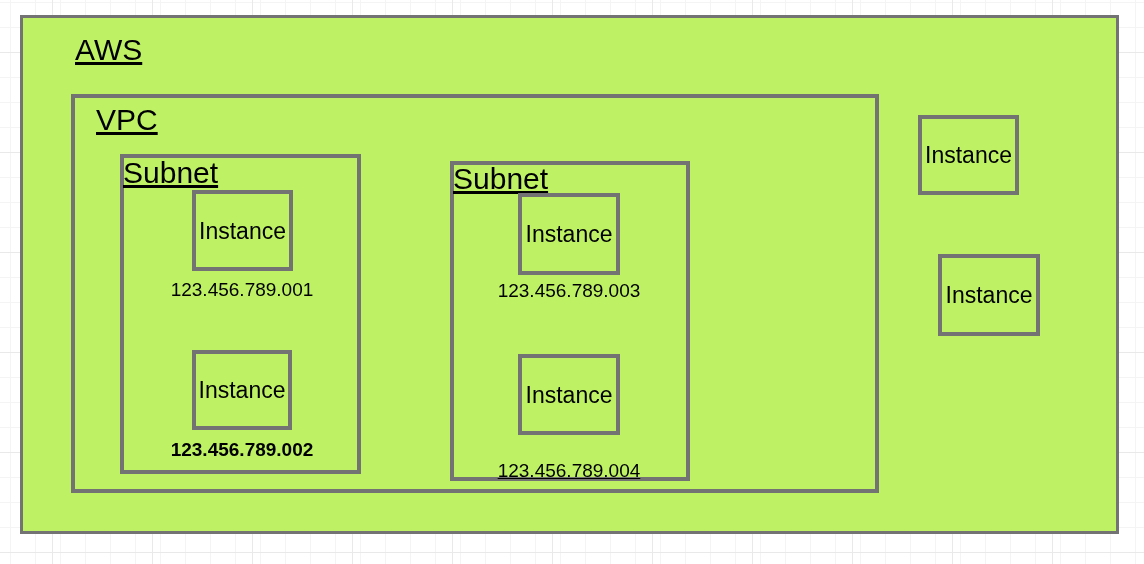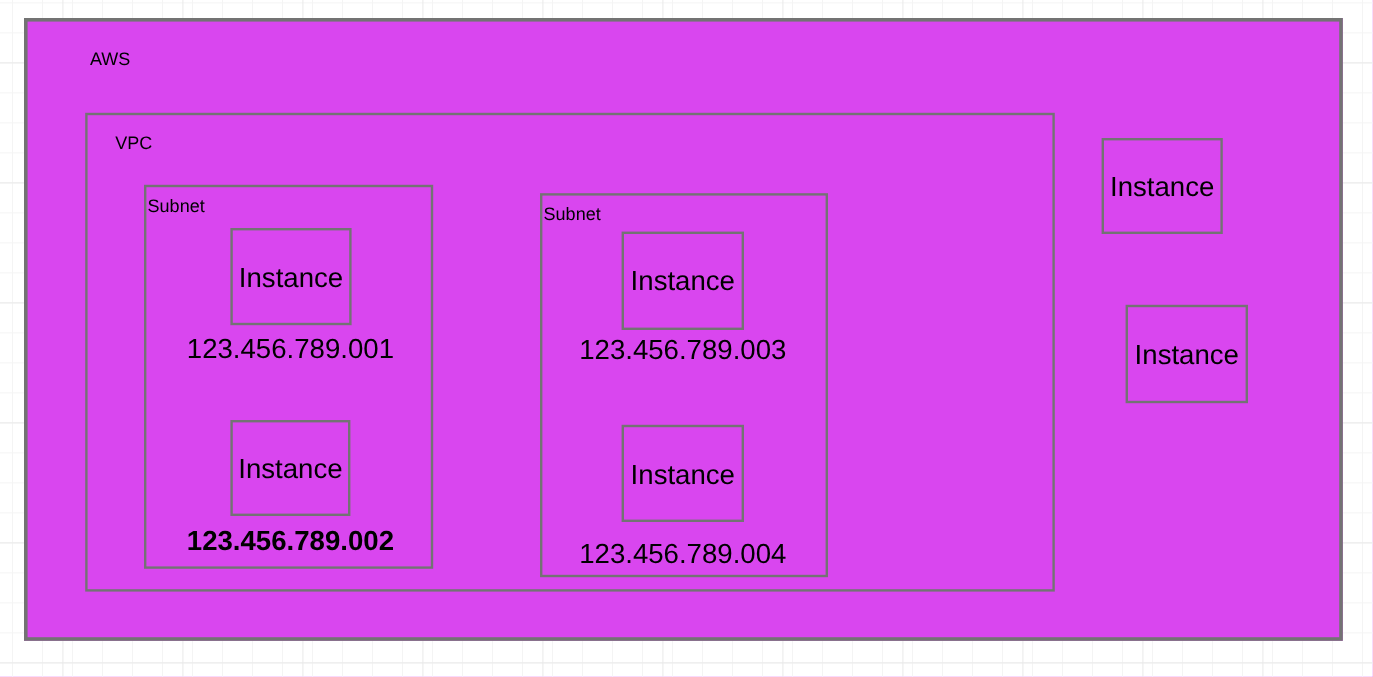--- a/index.html
+++ b/index.html
@@ -19,44 +19,45 @@
       linear-gradient(#e9e9e9 1px, transparent 1px),
       linear-gradient(90deg, #e9e9e9 1px, transparent 1px),
       linear-gradient(#f4f4f4 1px, transparent 1px),
       linear-gradient(90deg, #f4f4f4 1px, transparent 1px);
     background-size: 100px 100px, 100px 100px, 25px 25px, 25px 25px;
     background-position: 52px 52px, 52px 52px, 10px 2px, 10px 2px;
   }
   .box {
     position: absolute;
     box-sizing: border-box;
-    background: #d946ef;
-    border: 2px solid #737373;
+    background: #bef264;
+    border: 4px solid #737373;
   }
   .aws-box { border-width: 3px; }
   .shape-label {
     position: absolute;
-    font-size: 15px;
+    font-size: 30px;
     line-height: 26px;
     white-space: nowrap;
+    text-decoration: underline;
   }
   .instance-box {
     display: flex;
     align-items: center;
     justify-content: center;
   }
   .instance-box span {
     font-size: 23px;
     line-height: 26px;
     white-space: nowrap;
   }
   .ip-label {
     position: absolute;
     width: 200px;
-    font-size: 23px;
+    font-size: 19px;
     line-height: 26px;
     text-align: center;
     white-space: nowrap;
   }
 
   
   #aws     { left: 20px;  top: 15px;  width: 1099px; height: 519px; }
   #awsLbl  { left: 75px;  top: 37px; }
   #vpc     { left: 71px;  top: 94px;  width: 808px;  height: 399px; }
   #vpcLbl  { left: 96px; top: 107px; }
@@ -66,21 +67,21 @@
   #inst1      { left: 192px; top: 190px; width: 101px; height: 81px; }
   #ip1        { left: 142px; top: 277px; }
   #inst2      { left: 192px; top: 350px; width: 100px; height: 80px; }
   #ip2        { left: 142px; top: 437px; font-weight: bold; }
 
   #subnet2    { left: 450px; top: 161px; width: 240px; height: 320px; }
   #subnet2Lbl { left: 453px; top: 166px; }
   #inst3      { left: 518px; top: 193px; width: 102px; height: 82px; }
   #ip3        { left: 469px; top: 278px; text-align: center; }
   #inst4      { left: 518px; top: 354px; width: 102px; height: 81px; }
-  #ip4        { left: 469px; top: 448px; }
+  #ip4        { left: 469px; top: 458px; text-decoration: underline; }
 
   #instA      { left: 918px; top: 115px; width: 101px; height: 80px; }
   #instB      { left: 938px; top: 254px; width: 102px; height: 82px; }
 </style>
 </head>
 <body>
 
 <div id="aws" class="box aws-box"></div>
 <div id="awsLbl" class="shape-label">AWS</div>
 

